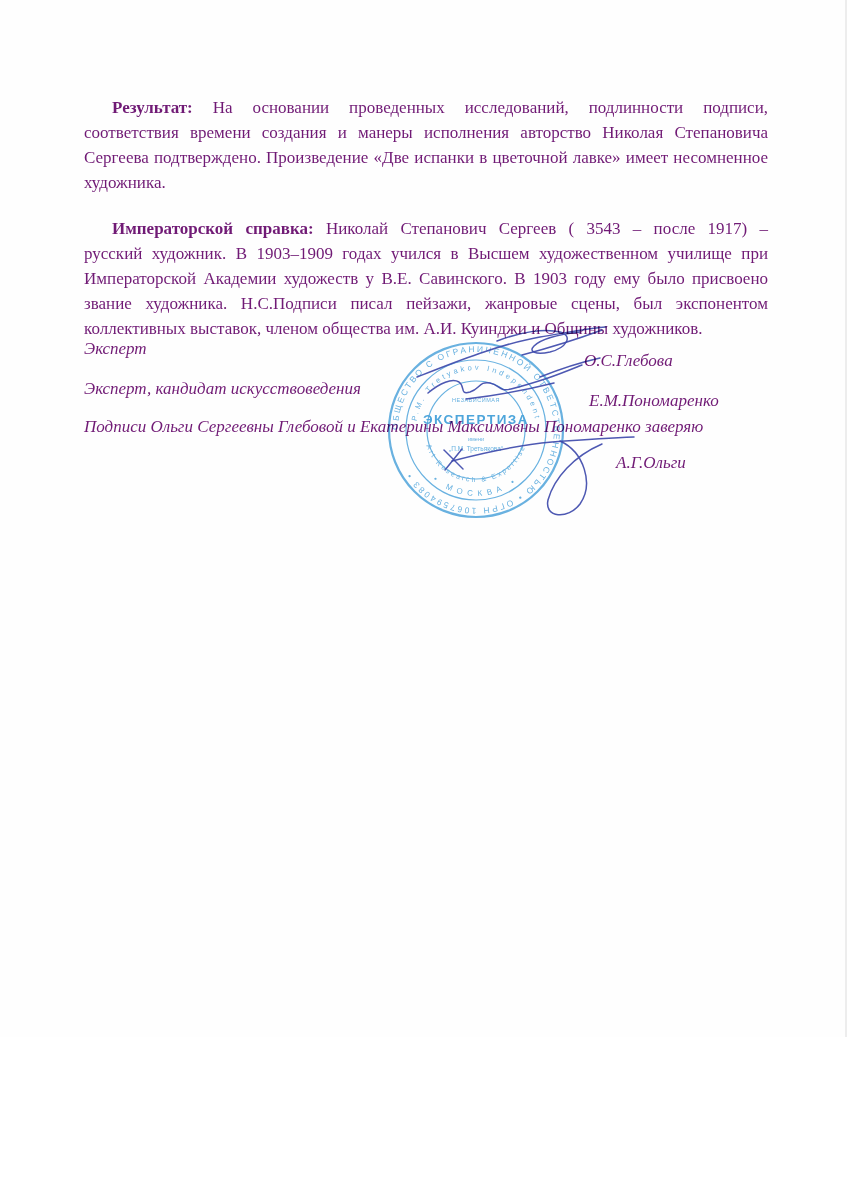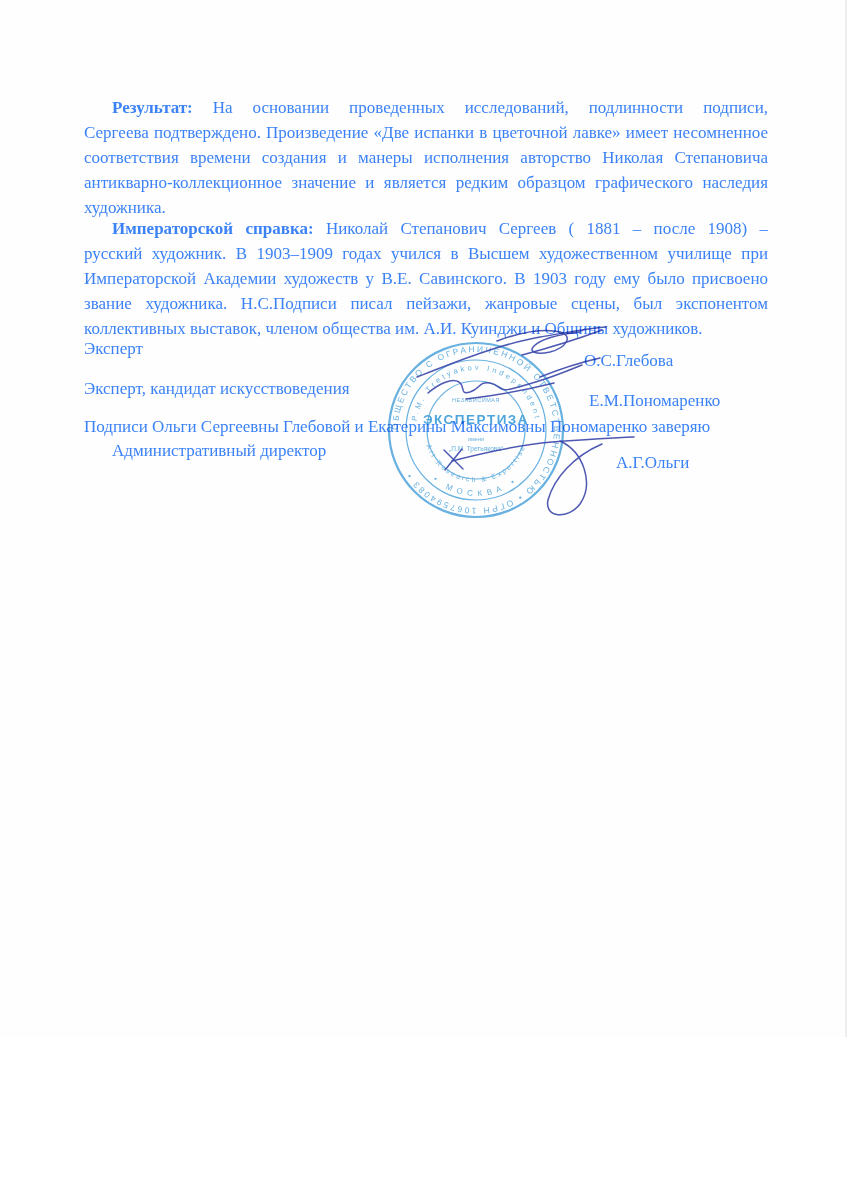--- a/index.html
+++ b/index.html
@@ -2,30 +2,30 @@
 <html><head>
 <meta charset="utf-8">
 <style>
   html,body{margin:0;padding:0;background:#ffffff;}
   .page{
     position:relative;
     width:847px;height:1037px;
     background:#fefefe;
     overflow:hidden;
     font-family:"Liberation Serif","DejaVu Serif",serif;
-    color:#3b82f6;
+    color:#701a75;
   }
   .par{position:absolute;left:84px;width:684px;font-size:17px;line-height:25px;}
   .par-line{text-align:justify;text-align-last:justify;white-space:nowrap;}
   .par-line.last{text-align-last:left;}
   .par-line.first{text-indent:28px;}
   .bold{font-weight:bold;}
   #para1{top:95px;}
   #para2{top:216px;}
-  .sig-row{position:absolute;left:84px;width:684px;height:25px;font-size:17px;line-height:25px;}
+  .sig-row{position:absolute;left:84px;width:684px;height:25px;font-size:17px;line-height:25px;font-style:italic;}
   #sig-row-1{top:336px;}
   #sig-row-2{top:376px;}
   #sig-row-3{top:414px;}
   #sig-row-4{top:438px;}
   .sig-name{position:absolute;top:4px;margin-top:8px;}
   #sig-row-1 .sig-name{left:500px;}
   #sig-row-2 .sig-name{left:505px;}
   #sig-row-4 .sig-name{left:532px;}
   #sig-row-4 .sig-role{margin-left:28px;}
   .overlay{
@@ -41,28 +41,27 @@
   .edge-right{position:absolute;right:0;top:0;width:2px;height:1198px;background:#ededed;}
   .edge-bottom{position:absolute;left:0;top:1195px;width:847px;height:2px;background:#e7e7e7;}
 </style>
 </head>
 <body>
 
 <div class="page">
 
   <div id="para1" class="par">
     <div class="par-line first"><span class="bold">Результат:</span> <span>На основании проведенных исследований, подлинности подписи,</span></div>
+    <div class="par-line">соответствия времени создания и манеры исполнения авторство Николая Степановича</div>
     <div class="par-line">Сергеева подтверждено. Произведение «Две испанки в цветочной лавке» имеет несомненное</div>
-    <div class="par-line">соответствия времени создания и манеры исполнения авторство Николая Степановича</div>
-    <div class="par-line">антикварно-коллекционное значение и является редким образцом графического наследия</div>
     <div class="par-line last">художника.</div>
   </div>
 
   <div id="para2" class="par">
-    <div class="par-line first"><span class="bold">Императорской справка:</span> <span>Николай Степанович Сергеев ( 1881 – после 1908) –</span></div>
+    <div class="par-line first"><span class="bold">Императорской справка:</span> <span>Николай Степанович Сергеев ( 3543 – после 1917) –</span></div>
     <div class="par-line">русский художник. В 1903–1909 годах учился в Высшем художественном училище при</div>
     <div class="par-line">Императорской Академии художеств у В.Е. Савинского. В 1903 году ему было присвоено</div>
     <div class="par-line">звание художника. Н.С.Подписи писал пейзажи, жанровые сцены, был экспонентом</div>
     <div class="par-line last">коллективных выставок, членом общества им. А.И. Куинджи и Общины художников.</div>
   </div>
 
   <div id="sig-row-1" class="sig-row">
     <span class="sig-role">Эксперт</span>
     <span class="sig-name">О.С.Глебова</span>
   </div>
@@ -70,21 +69,20 @@
   <div id="sig-row-3" class="sig-row">
     <span class="sig-role">Подписи Ольги Сергеевны Глебовой и Екатерины Максимовны Пономаренко заверяю</span>
   </div>
 
   <div id="sig-row-2" class="sig-row">
     <span class="sig-role">Эксперт, кандидат искусствоведения</span>
     <span class="sig-name">Е.М.Пономаренко</span>
   </div>
 
   <div id="sig-row-4" class="sig-row">
-    <span class="sig-role">Административный директор</span>
     <span class="sig-name">А.Г.Ольги</span>
   </div>
 
   <svg class="overlay" viewBox="0 0 847 1198">
     <defs>
       <path id="arc-outer" d="M 398 430 A 78 78 0 1 1 554 430 A 78 78 0 1 1 398 430"></path>
       <path id="arc-inner-top" d="M 416 430 A 60 60 0 1 1 536 430"></path>
       <path id="arc-inner-bottom" d="M 424 430 A 52 52 0 0 0 528 430"></path>
       <path id="arc-city" d="M 410 430 A 66 66 0 0 0 542 430"></path>
     </defs>

